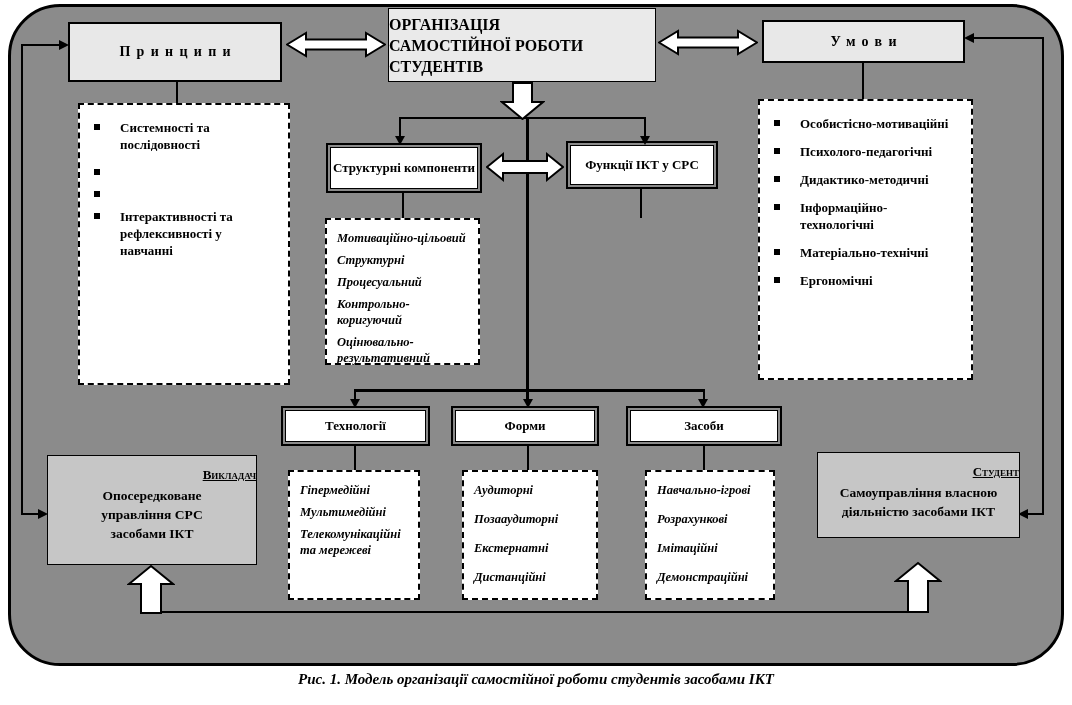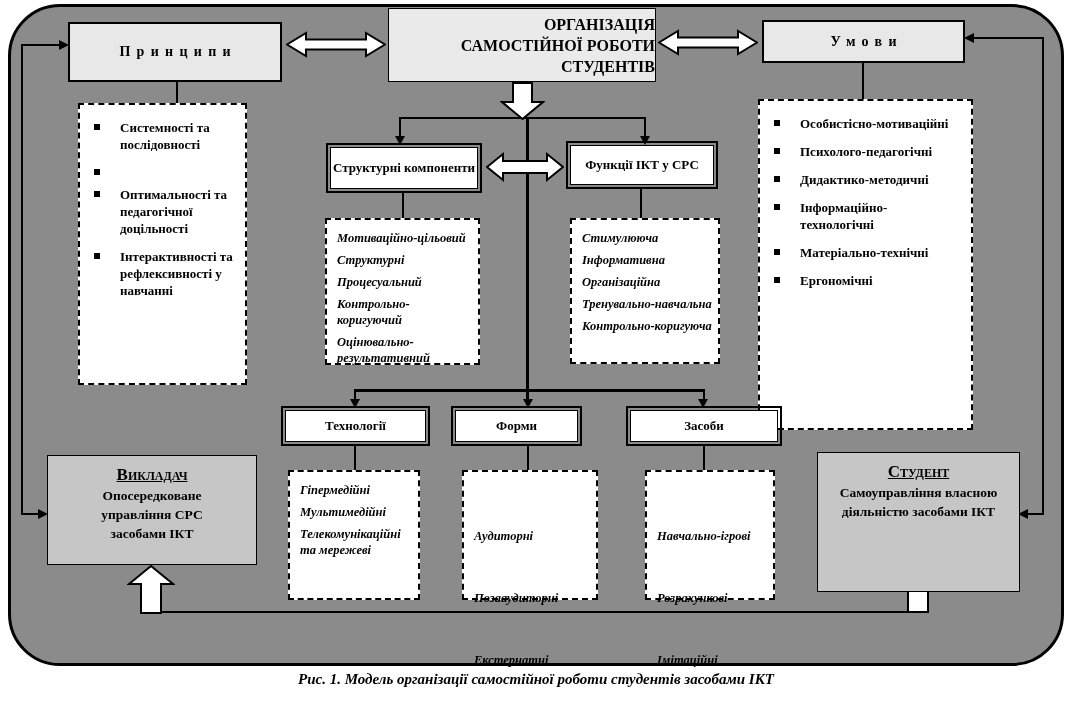--- a/index.html
+++ b/index.html
@@ -2,36 +2,36 @@
 <html><head>
 <meta charset="utf-8">
 <style>
   html,body{margin:0;padding:0;background:#fff;}
   .stage{position:relative;width:1072px;height:705px;background:#fff;
          font-family:"Liberation Serif","DejaVu Serif",serif;color:#000;overflow:hidden;}
   .abs{position:absolute;box-sizing:border-box;}
   .frame{left:8px;top:4px;width:1056px;height:662px;border:3px solid #000;border-radius:52px;background:#8b8b8b;}
   .hdr{background:#e8e8e8;border:2px solid #000;display:flex;align-items:center;justify-content:center;
        font-weight:bold;font-size:14px;letter-spacing:.45em;text-indent:.45em;}
-  .titlebox{background:#eaeaea;border:1.5px solid #000;display:flex;flex-direction:column;align-items:flex-end;
+  .titlebox{background:#eaeaea;border:1.5px solid #000;display:flex;flex-direction:column;align-items:flex-start;
        justify-content:center;font-weight:bold;font-size:16px;line-height:21px;text-align:center;}
   .dbl{background:#fff;border:1px solid #000;outline:2px solid #000;outline-offset:2px;
        display:flex;align-items:center;justify-content:center;font-weight:bold;font-size:13px;
        text-align:center;line-height:16px;}
   .dash{background:#fff;border:2px dashed #000;}
   .blist{padding:14px 6px 0 12px;font-weight:bold;font-size:13px;line-height:17px;}
   .li{display:flex;margin-bottom:11px;}
   .bullet{flex:0 0 6px;width:6px;height:6px;background:#000;margin:5px 20px 0 2px;}
   .li .t{width:150px;}
   .ilist{padding:10px 6px 0 10px;font-weight:bold;font-style:italic;font-size:12.5px;line-height:16px;}
   .ili{margin-bottom:6px;}
-  .ilist.wide .ili{margin-bottom:13px;margin-top:46px;}
+  .ilist.wide .ili{margin-bottom:13px;}
   .gbox{background:#c6c6c6;border:1.5px solid #000;text-align:center;font-weight:bold;
         font-size:13.5px;line-height:19px;padding-top:9px;}
-  .gbox .ttl{font-variant:small-caps;text-decoration:underline;font-size:17px;margin-bottom:2px;}
+  .gbox .ttl{font-variant:small-caps;text-decoration:underline;font-size:13px;margin-bottom:2px;text-align:right;}
   .line{background:#000;}
   .ah-r{width:0;height:0;border-top:5px solid transparent;border-bottom:5px solid transparent;border-left:10px solid #000;}
   .ah-l{width:0;height:0;border-top:5px solid transparent;border-bottom:5px solid transparent;border-right:10px solid #000;}
   .ah-d{width:0;height:0;border-left:5px solid transparent;border-right:5px solid transparent;border-top:9px solid #000;}
   .caption{left:0;top:671px;width:1072px;text-align:center;font-weight:bold;font-style:italic;font-size:15px;}
   svg{display:block;}
 </style>
 </head>
 <body>
 
@@ -115,39 +115,38 @@
     <div>САМОСТІЙНОЇ РОБОТИ</div>
     <div>СТУДЕНТІВ</div>
   </div>
   <div class="abs hdr" style="left:68px;top:22px;width:214px;height:60px">
     <span>Принципи</span>
   </div>
   <div class="abs hdr" style="left:762px;top:20px;width:203px;height:43px">
     <span>Умови</span>
   </div>
 
-  <div class="abs dash blist" style="left:78px;top:103px;width:169px;height:282px">
+  <div class="abs dash blist" style="left:78px;top:103px;width:212px;height:282px">
     <div class="li">
         <span class="bullet"></span>
         <span class="t">Системності та послідовності</span>
       </div>
     <div class="li">
         <span class="bullet"></span>
       </div>
     <div class="li">
         <span class="bullet"></span>
-        <span class="t">Оптимальності та педагогічної доцільності</span>
       </div>
     <div class="li">
         <span class="bullet"></span>
         <span class="t">Інтерактивності та рефлексивності у навчанні</span>
       </div>
   </div>
 
-  <div class="abs dash blist" style="left:758px;top:99px;width:215px;height:331px">
+  <div class="abs dash blist" style="left:758px;top:99px;width:215px;height:281px">
     <div class="li">
         <span class="bullet"></span>
         <span class="t">Особистісно-мотиваційні</span>
       </div>
     <div class="li">
         <span class="bullet"></span>
         <span class="t">Психолого-педагогічні</span>
       </div>
     <div class="li">
         <span class="bullet"></span>
@@ -174,32 +173,25 @@
     <div class="ili">Мотиваційно-цільовий</div>
     <div class="ili">Структурні</div>
     <div class="ili">Процесуальний</div>
     <div class="ili">Контрольно-коригуючий</div>
     <div class="ili">Оцінювально-результативний</div>
   </div>
 
   <div class="abs dbl" style="left:570px;top:145px;width:144px;height:40px">
     <span>Функції ІКТ у СРС</span>
   </div>
-  <div class="abs dash ilist" style="left:570px;top:218px;width:150px;height:146px">
-    <div class="ili">Стимулююча</div>
-    <div class="ili">Інформативна</div>
-    <div class="ili">Організаційна</div>
-    <div class="ili">Тренувально-навчальна</div>
-    <div class="ili">Контрольно-коригуюча</div>
-  </div>
 
   <div class="abs dbl" style="left:285px;top:410px;width:141px;height:32px">
     <span>Технології</span>
   </div>
-  <div class="abs dbl" style="left:455px;top:410px;width:123px;height:32px">
+  <div class="abs dbl" style="left:455px;top:410px;width:140px;height:32px">
     <span>Форми</span>
   </div>
   <div class="abs dbl" style="left:630px;top:410px;width:148px;height:32px">
     <span>Засоби</span>
   </div>
 
   <div class="abs dash ilist" style="left:288px;top:470px;width:132px;height:130px">
     <div class="ili">Гіпермедійні</div>
     <div class="ili">Мультимедійні</div>
     <div class="ili">Телекомунікаційні та мережеві</div>
@@ -214,20 +206,20 @@
     <div class="ili">Навчально-ігрові</div>
     <div class="ili">Розрахункові</div>
     <div class="ili">Імітаційні</div>
     <div class="ili">Демонстраційні</div>
   </div>
 
   <div class="abs gbox" style="left:47px;top:455px;width:210px;height:110px">
     <div class="ttl">Викладач</div>
     <div style="padding:0 24px">Опосередковане управління СРС засобами ІКТ</div>
   </div>
-  <div class="abs gbox" style="left:817px;top:452px;width:203px;height:140px">
+  <div class="abs gbox" style="left:817px;top:452px;width:203px;height:86px">
     <div class="ttl">Студент</div>
     <div style="padding:0 10px">Самоуправління власною діяльністю засобами ІКТ</div>
   </div>
 
   <div class="abs caption">Рис. 1. Модель організації самостійної роботи студентів засобами ІКТ</div>
 
 </div>
 
 </body></html>

